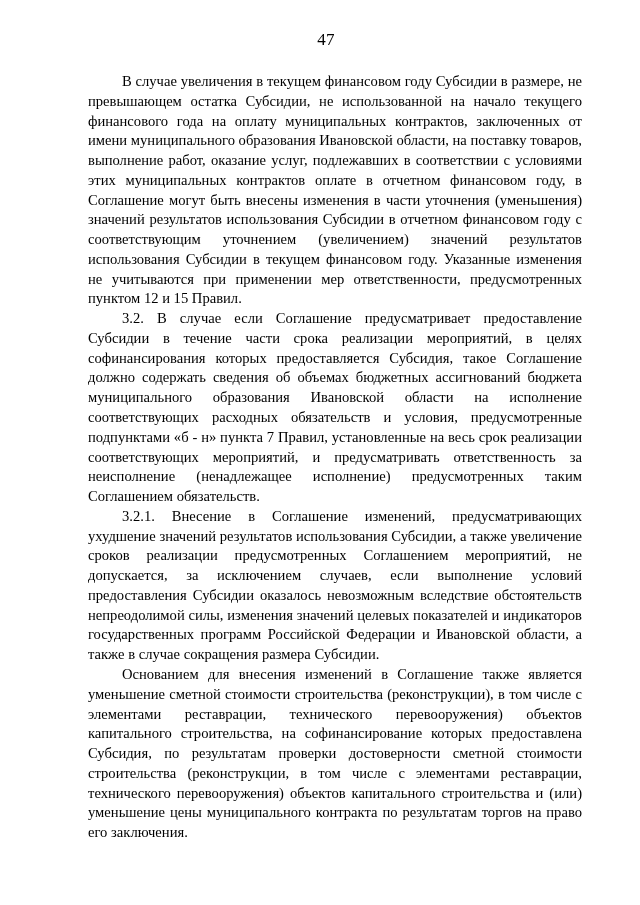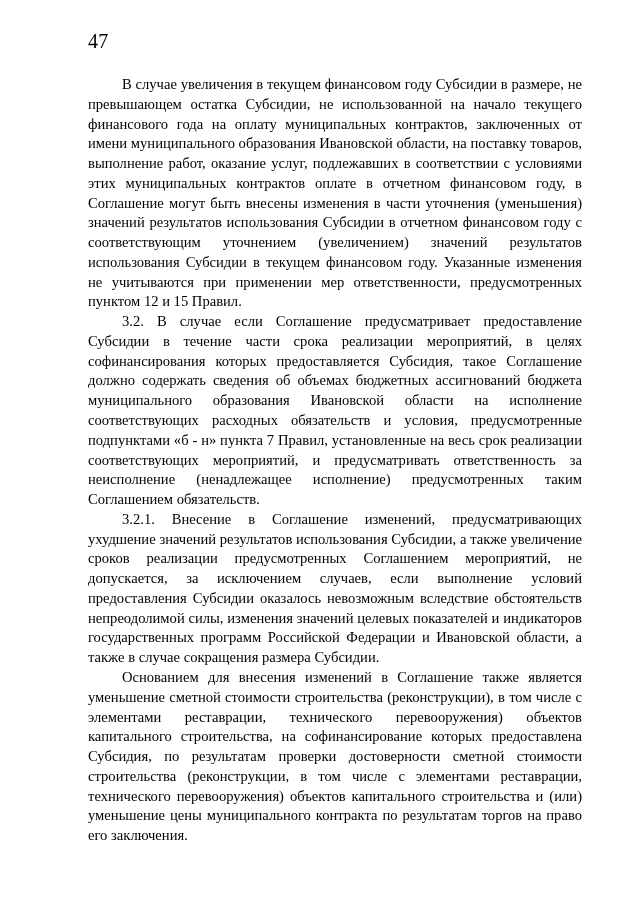--- a/index.html
+++ b/index.html
@@ -15,22 +15,22 @@
     overflow: hidden;
   }
   .page {
     position: relative;
     width: 640px;
     height: 905px;
     box-sizing: border-box;
     padding: 30px 58px 0 88px;
   }
   .page-number {
-    text-align: left;
-    font-size: 20px;
+    text-align: center;
+    font-size: 17px;
     margin: 0 0 22px 0;
     letter-spacing: 0.2px;
     
     padding-right: 18px;
   }
   .body-text {
     font-size: 14.6px;
     line-height: 1.355;
     text-align: justify;
     text-justify: inter-word;

